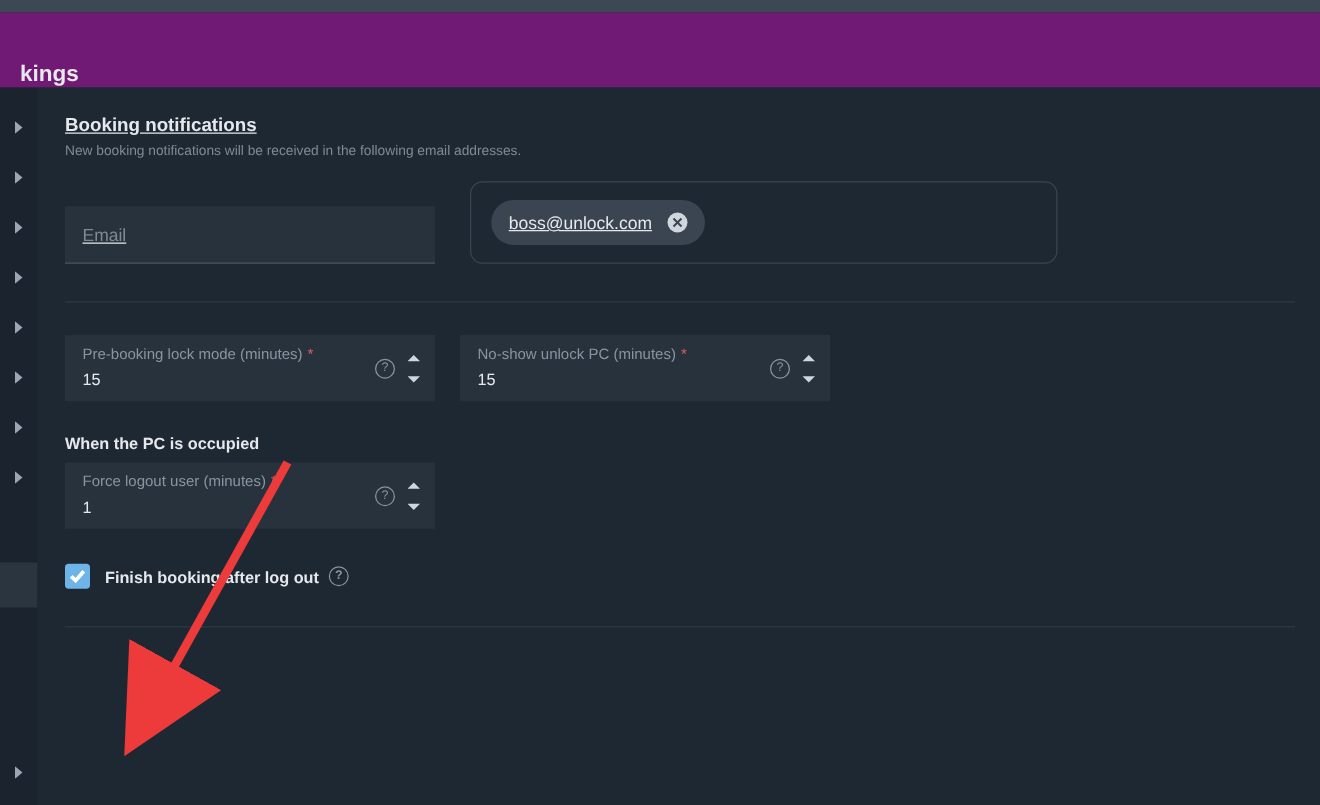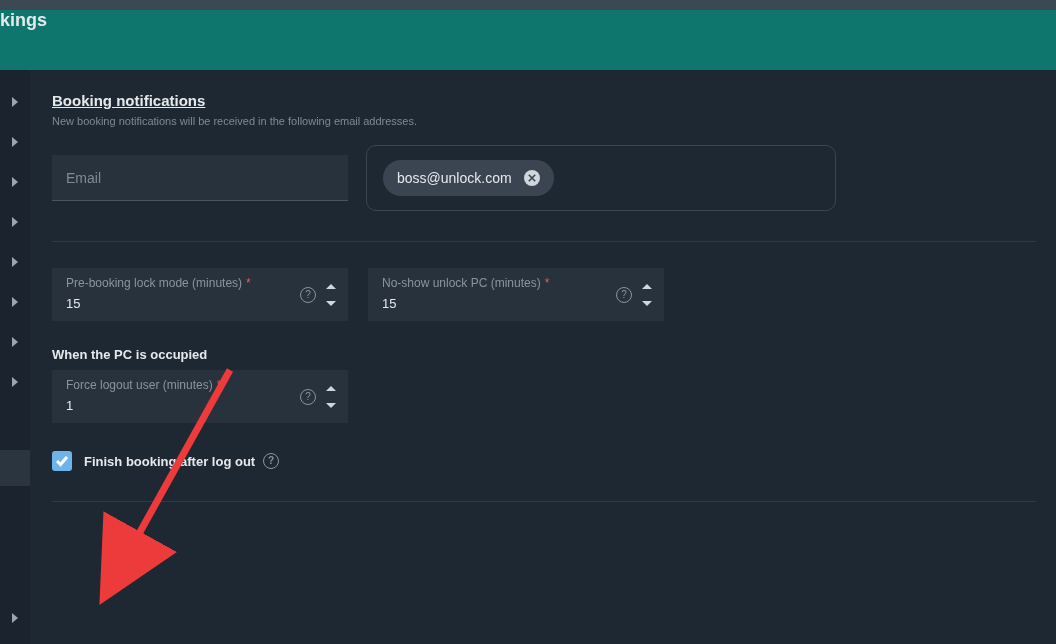--- a/index.html
+++ b/index.html
@@ -4,22 +4,22 @@
 <style>
   * { box-sizing: border-box; margin: 0; padding: 0; }
   html, body { width: 1056px; height: 644px; overflow: hidden; }
   body {
     background: #1e2832;
     font-family: -apple-system, BlinkMacSystemFont, "Segoe UI", Arial, sans-serif;
     color: #e6e9ec;
   }
   .topbar { height: 10px; background: #3c4854; }
   .titlebar {
-    height: 60px; background: #0f766e; display:flex; align-items:flex-start;
-    padding: 0 0 0 0;
+    height: 60px; background: #701a75; display:flex; align-items:flex-end;
+    padding: 0 0 0 16px;
   }
   .titlebar h1 { font-size: 18px; font-weight: 700; color: #e6e9ec; margin-left: 0; }
   .layout { display:flex; height: calc(644px - 70px); }
   .sidebar {
     width: 30px;
     background: #1b242e;
     display:flex; flex-direction:column;
     padding-top: 12px;
     position: relative;
   }
@@ -34,21 +34,21 @@
   }
   .side-item svg { width:10px; height:10px; fill:#9aa6b1; position: relative; z-index:1; }
 
   .main {
     flex:1; background:#1e2832; padding: 22px 20px 20px 22px; overflow:hidden;
     position: relative;
   }
   .section-title { font-size: 15px; font-weight:700; color:#e6e9ec; margin-bottom:6px;text-decoration:underline; }
   .section-desc { font-size: 11px; color:#7f8a95; margin-bottom:18px; }
 
-  .notif-row { display:flex; gap:18px; align-items:center; }
+  .notif-row { display:flex; gap:28px; align-items:flex-end;text-decoration:underline; }
   .email-input {
     width: 296px; height: 46px; background:#28323c;
     border:none; border-bottom:1px solid #4a5460;
     color:#7f8a95; font-size:14px; padding: 0 14px; display:flex; align-items:center;
   }
   .chips-box {
     flex:0 0 auto; min-width: 470px;
     border:1px solid #3a4551; border-radius:10px;
     padding:14px 16px; display:flex; gap:14px; align-items:center;
   }

